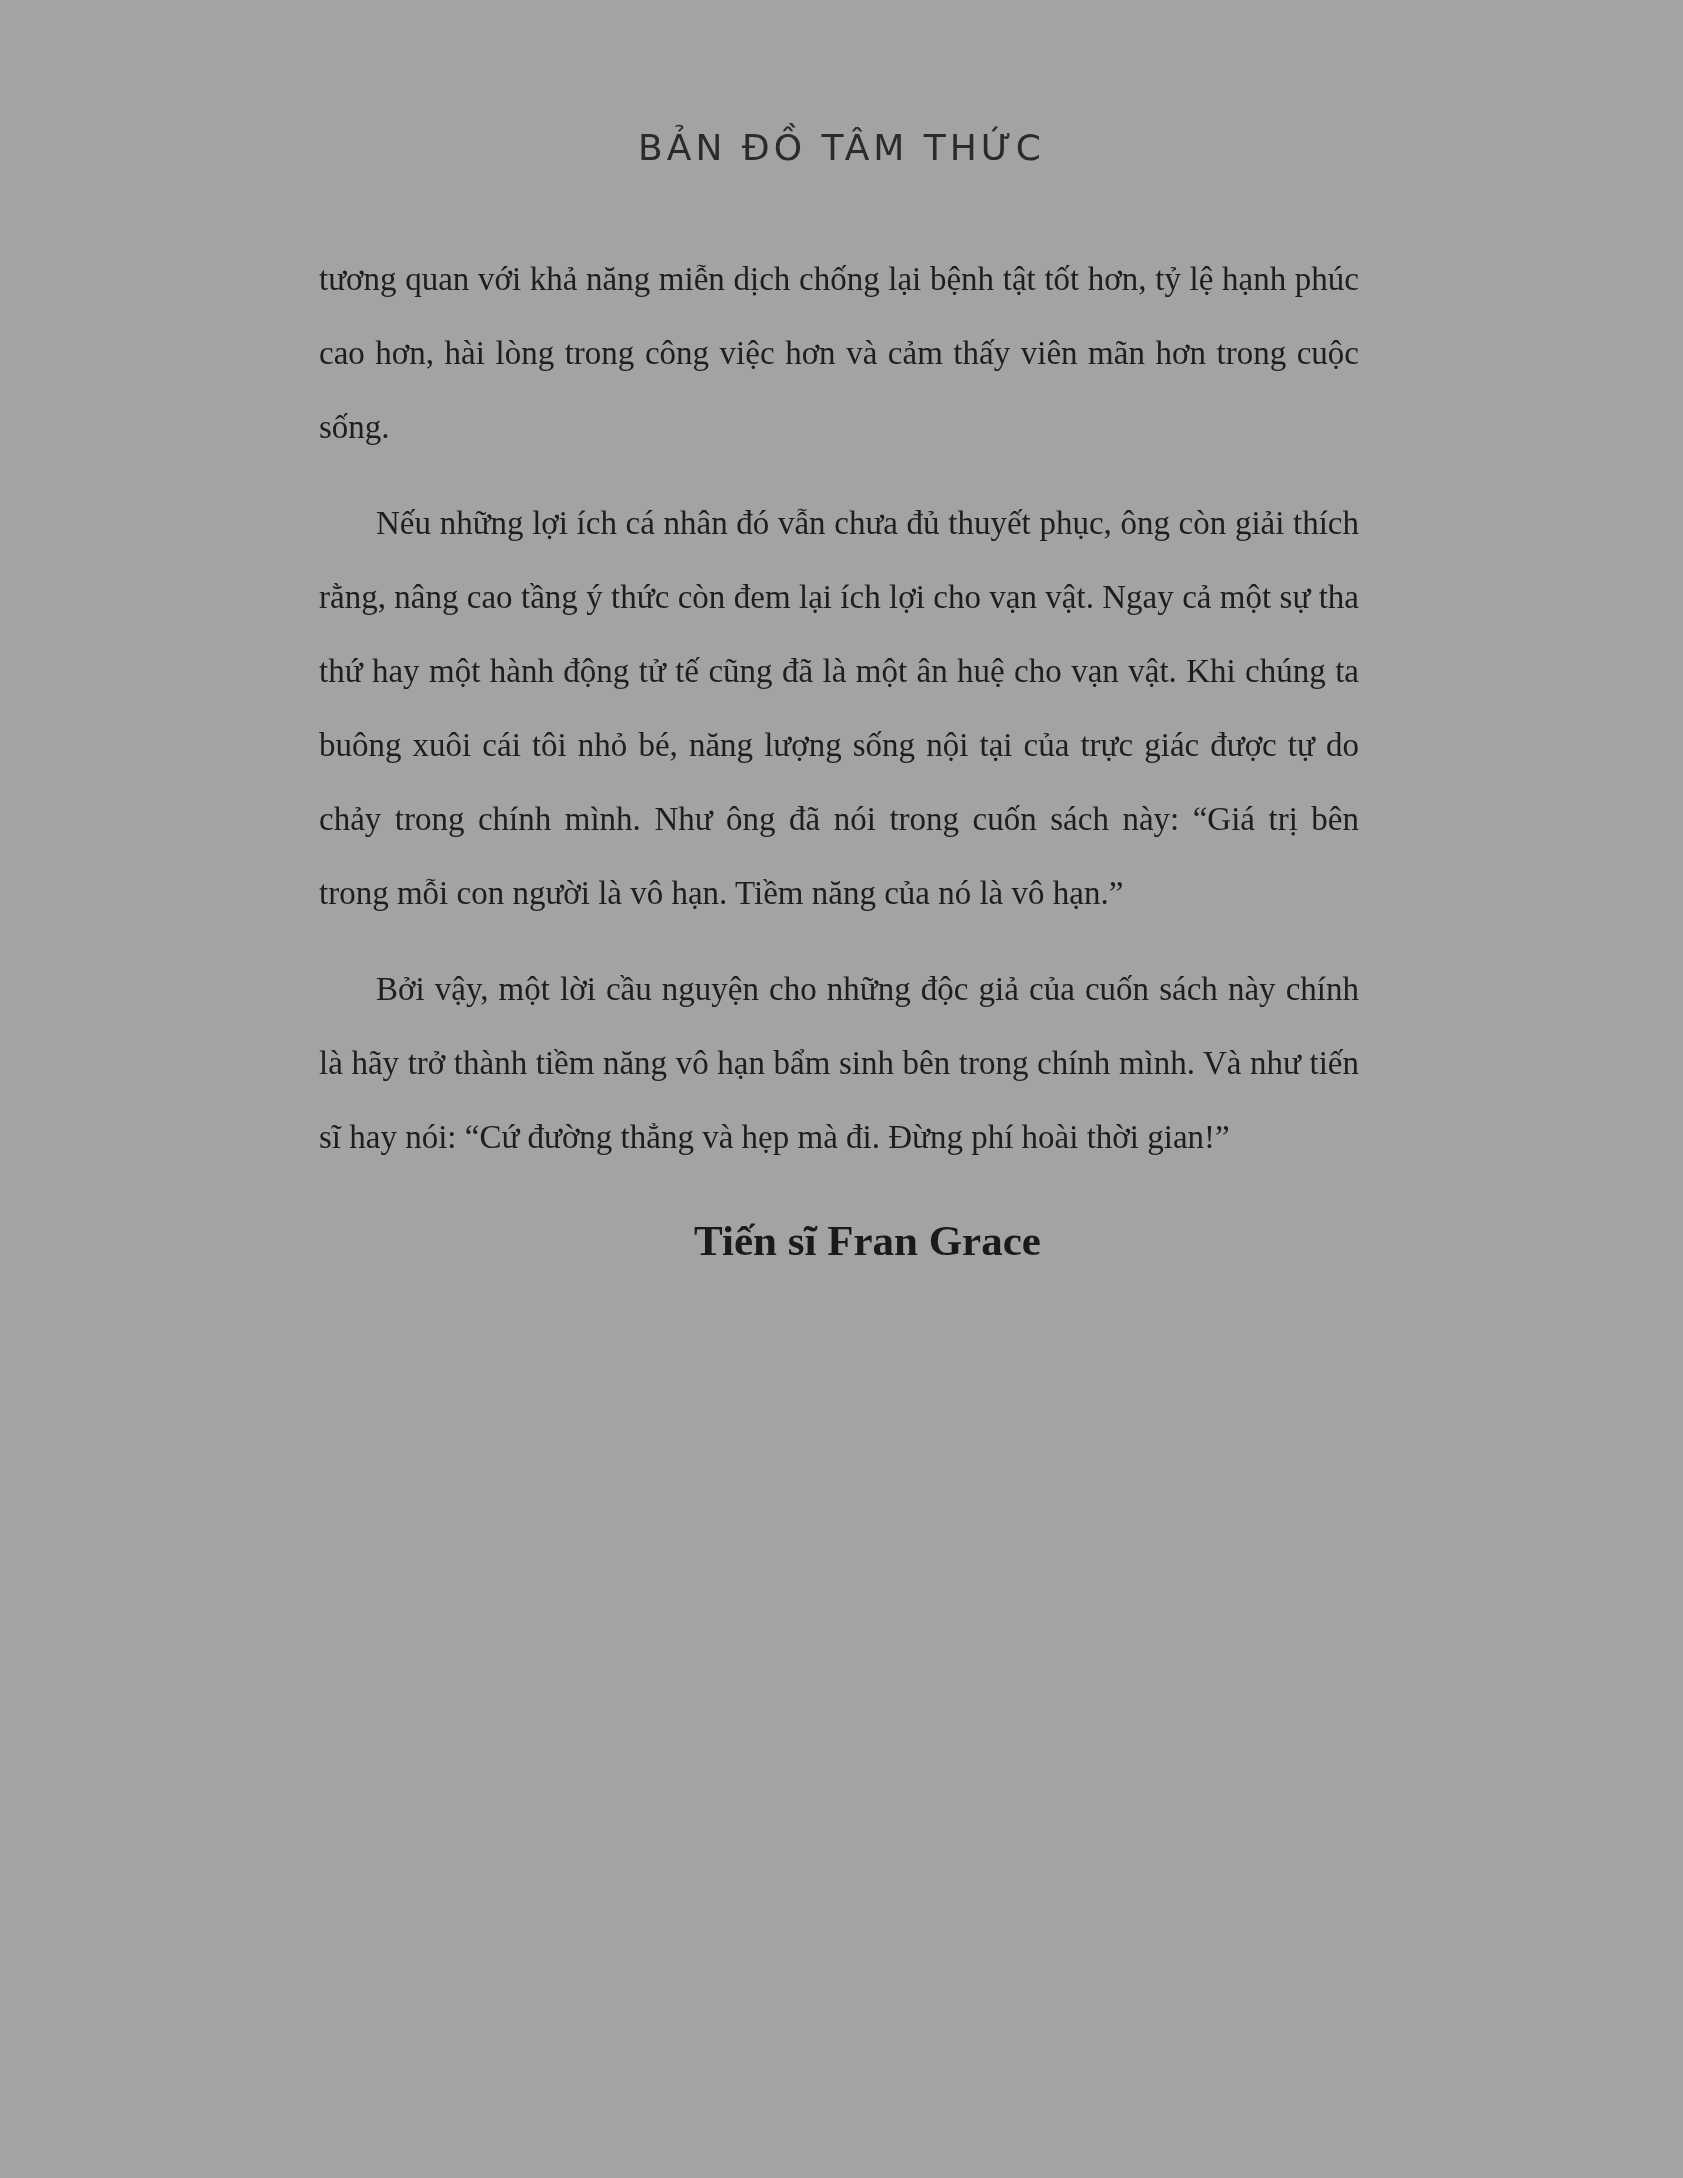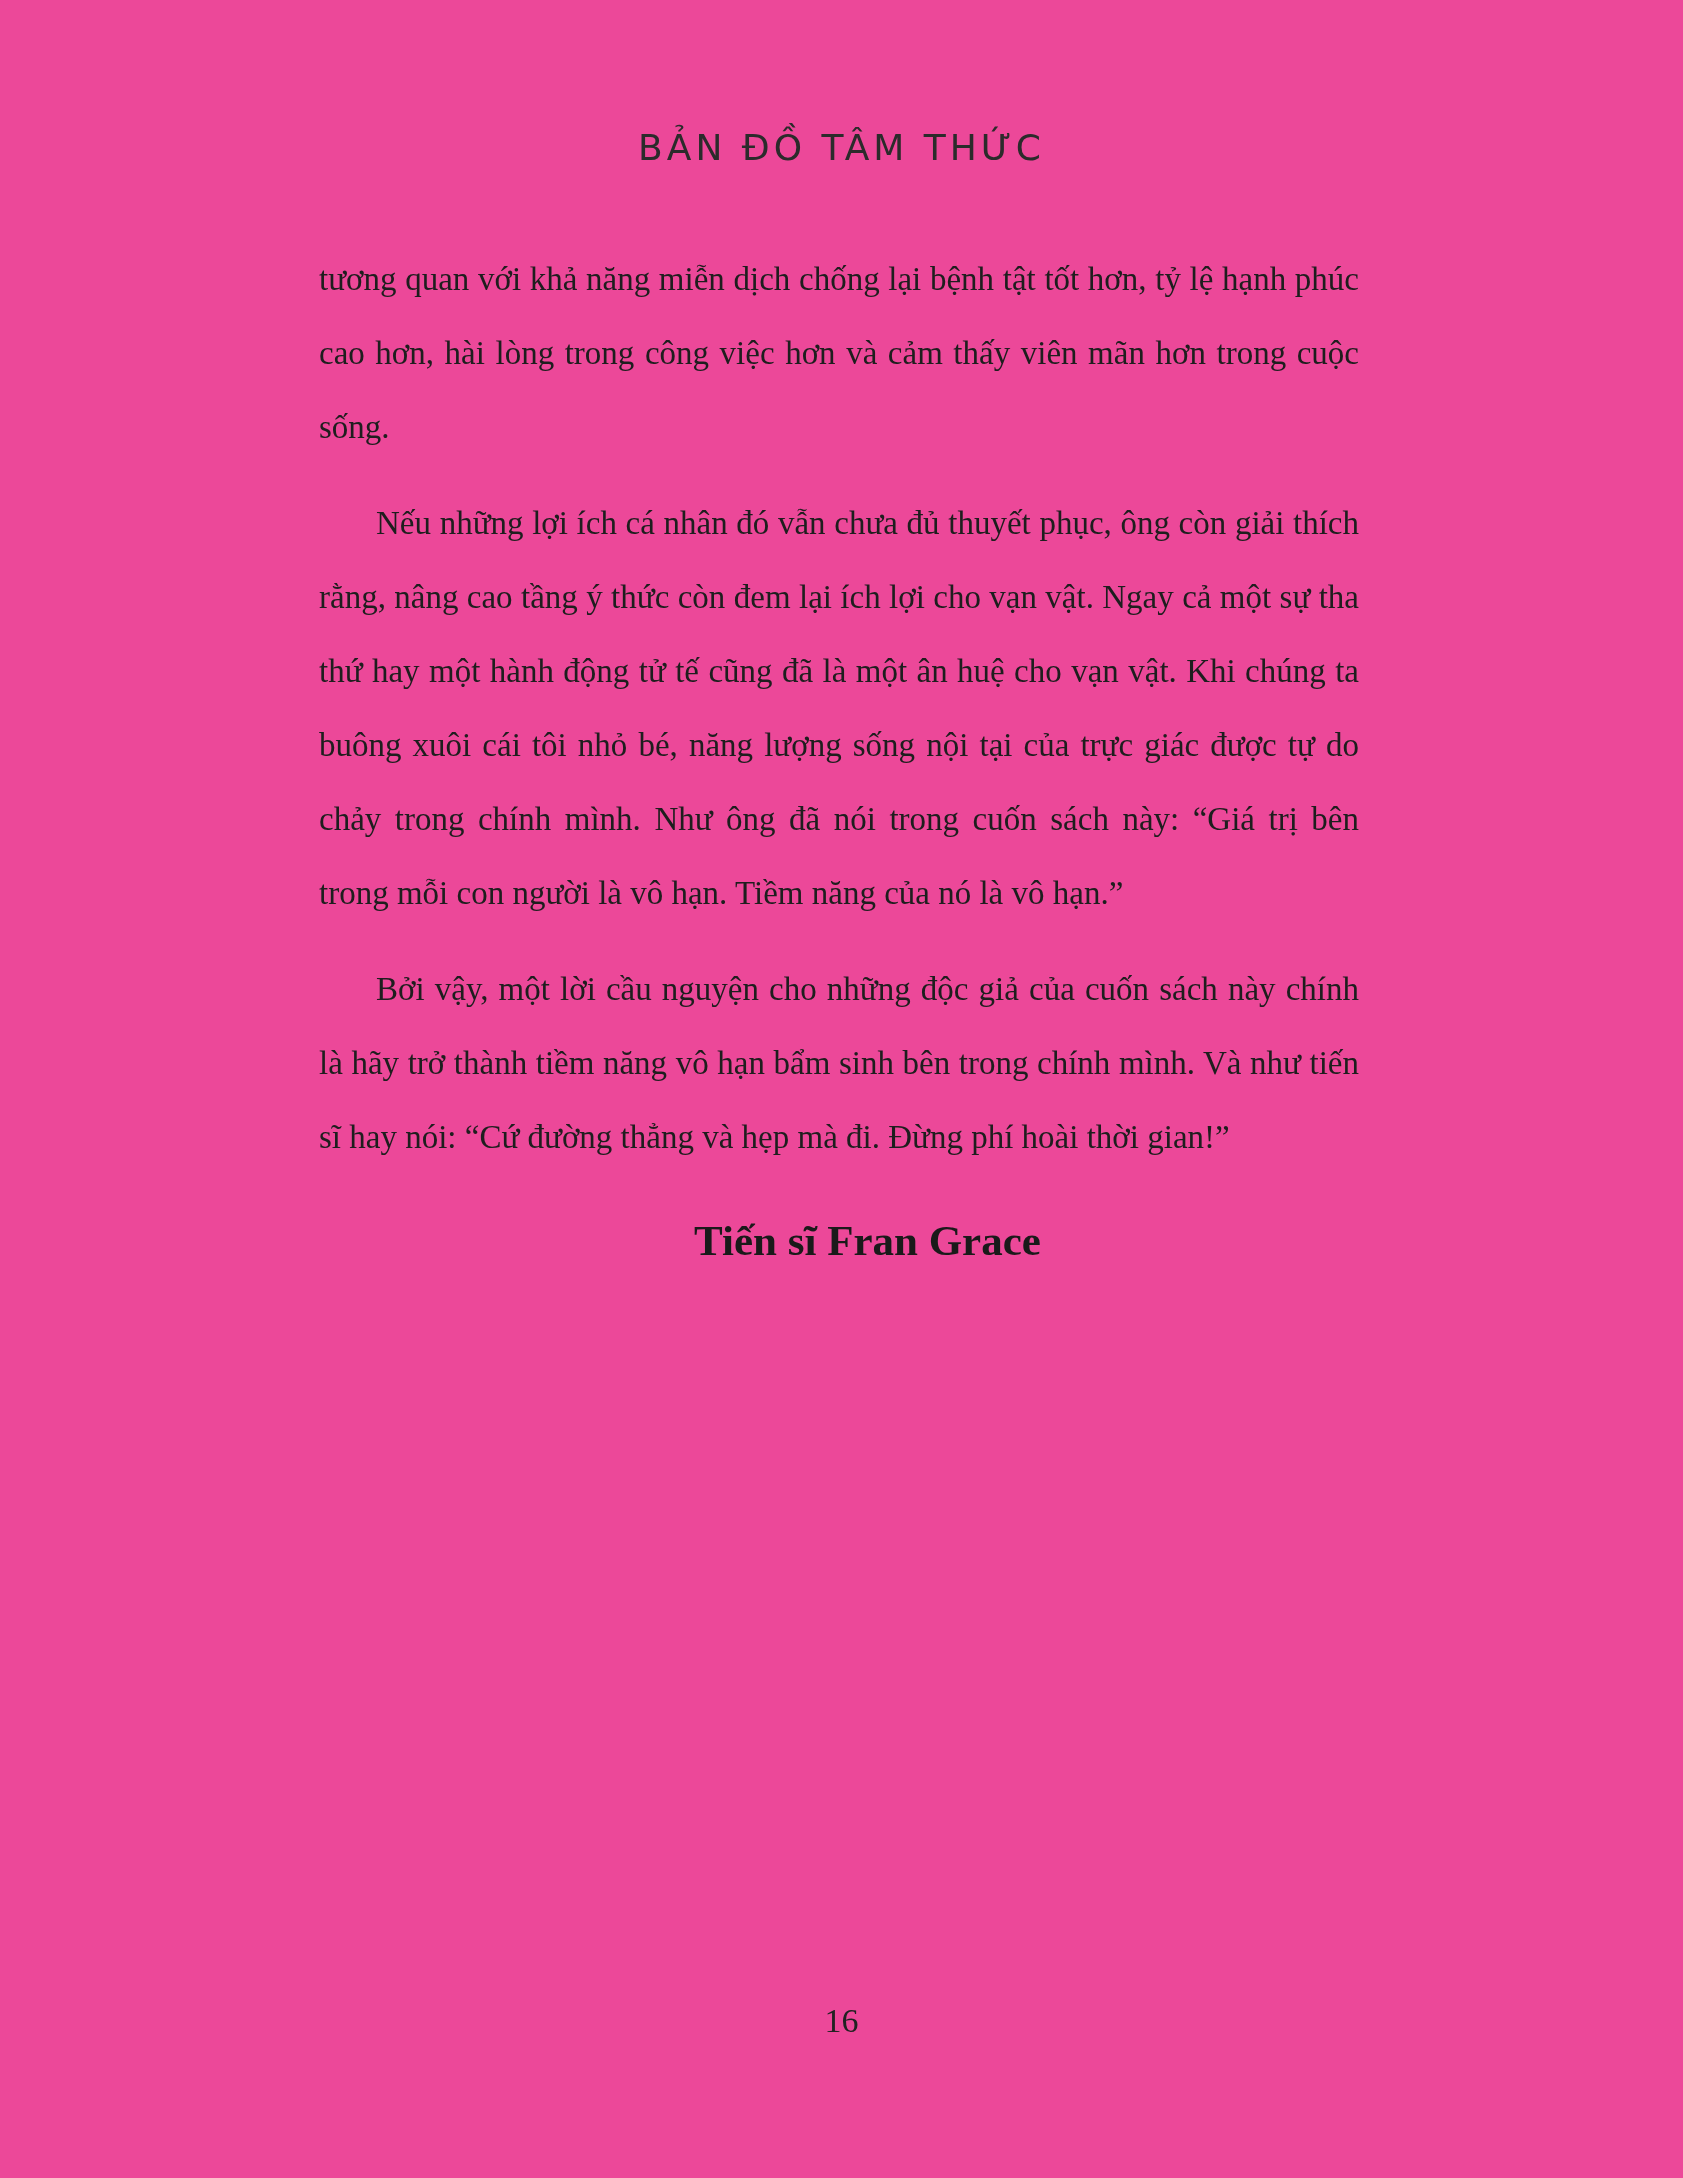--- a/index.html
+++ b/index.html
@@ -11,21 +11,21 @@
     height: 2178px;
     background: #ffffff;
     position: relative;
     font-family: "Liberation Serif", "DejaVu Serif", serif;
     color: #1e1e1e;
     overflow: hidden;
   }
   .book-page {
     position: absolute;
     inset: 0;
-    background: #ec4899;
+    background: #a3a3a3;
     text-decoration: underline;
   }
   .running-header {
     position: absolute;
     top: 127px;
     left: 0;
     width: 100%;
     text-align: center;
     font-family: "DejaVu Sans", "Liberation Sans", sans-serif;
     font-size: 36px;
@@ -76,16 +76,15 @@
 
   <div class="running-header">BẢN ĐỒ TÂM THỨC</div>
 
   <div class="body-text">
     <p class="para no-indent">tương quan với khả năng miễn dịch chống lại bệnh tật tốt hơn, tỷ lệ hạnh phúc cao hơn, hài lòng trong công việc hơn và cảm thấy viên mãn hơn trong cuộc sống.</p>
     <p class="para">Nếu những lợi ích cá nhân đó vẫn chưa đủ thuyết phục, ông còn giải thích rằng, nâng cao tầng ý thức còn đem lại ích lợi cho vạn vật. Ngay cả một sự tha thứ hay một hành động tử tế cũng đã là một ân huệ cho vạn vật. Khi chúng ta buông xuôi cái tôi nhỏ bé, năng lượng sống nội tại của trực giác được tự do chảy trong chính mình. Như ông đã nói trong cuốn sách này: “Giá trị bên trong mỗi con người là vô hạn. Tiềm năng của nó là vô hạn.”</p>
     <p class="para">Bởi vậy, một lời cầu nguyện cho những độc giả của cuốn sách này chính là hãy trở thành tiềm năng vô hạn bẩm sinh bên trong chính mình. Và như tiến sĩ hay nói: “Cứ đường thẳng và hẹp mà đi. Đừng phí hoài thời gian!”</p>
     <p class="signature">Tiến sĩ Fran Grace</p>
   </div>
 
-  <div class="page-number">16</div>
 
 </div>
 
 
 </body></html>

